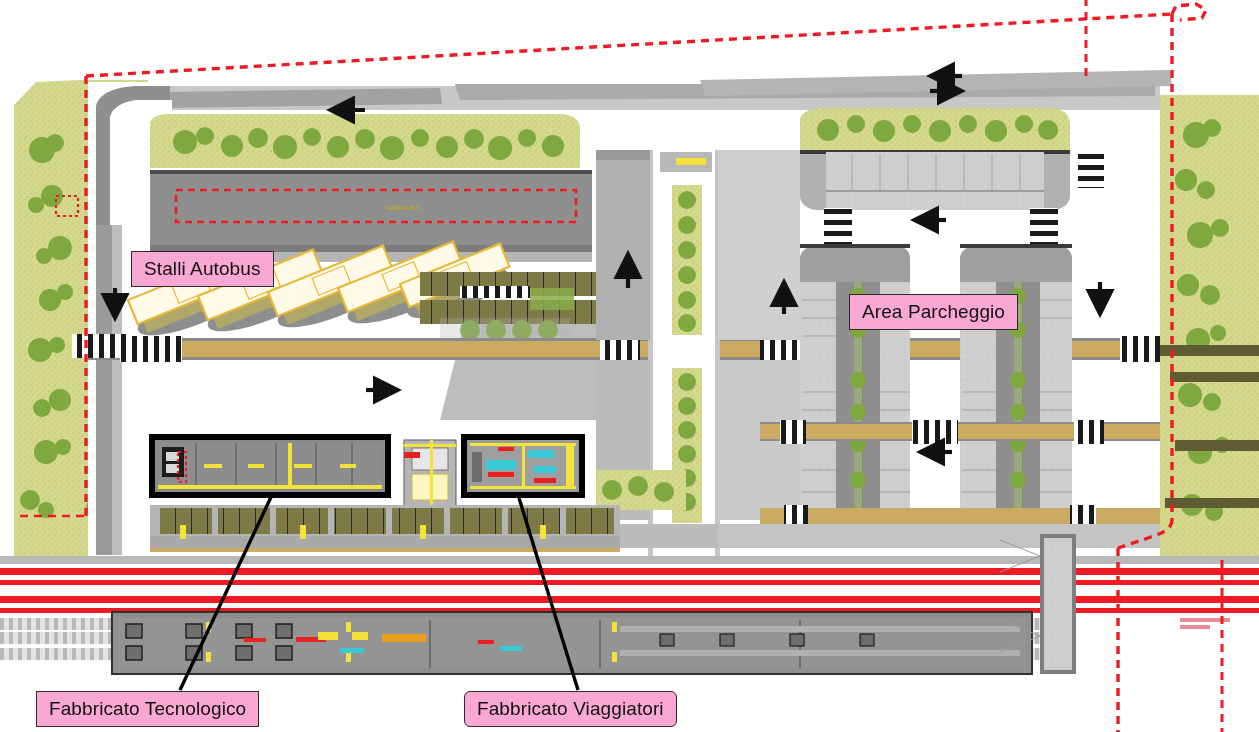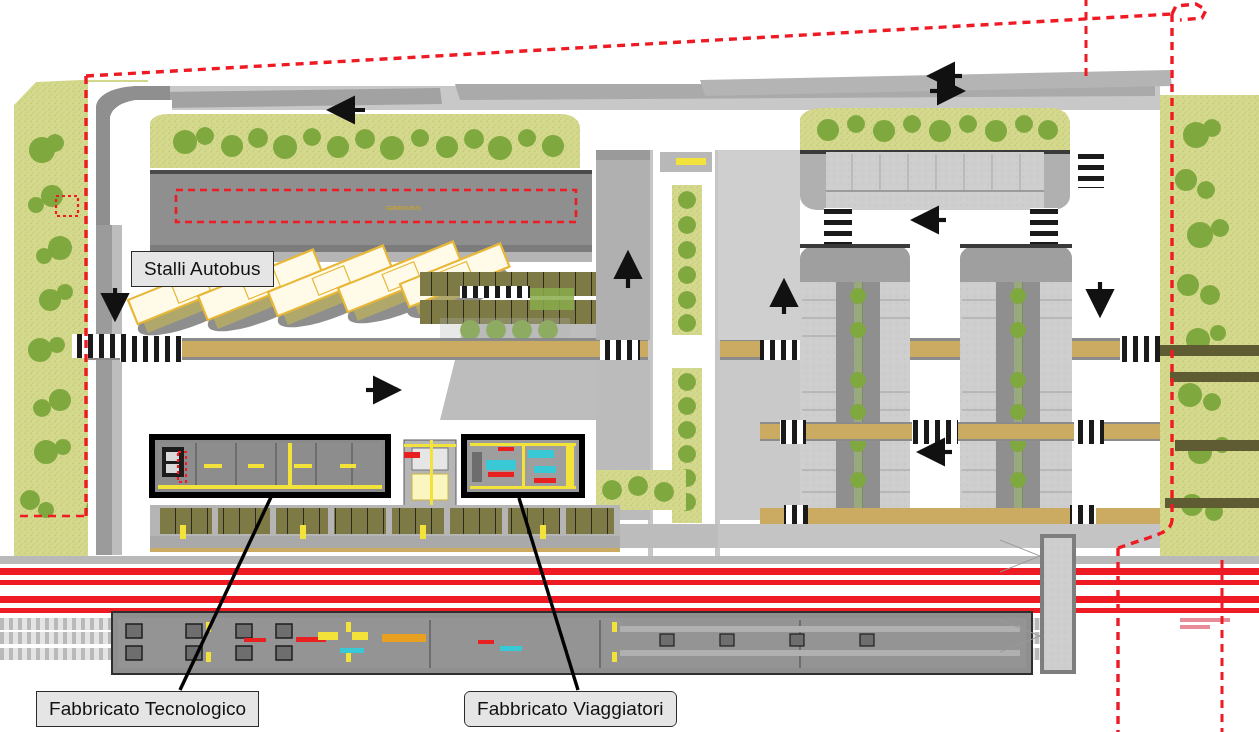--- a/index.html
+++ b/index.html
@@ -21,21 +21,21 @@
   #plan-svg {
     position: absolute;
     left: 0;
     top: 0;
     width: 1259px;
     height: 732px;
     display: block;
   }
   .callout {
     position: absolute;
-    background: #e5e5e5;
+    background: #f9a8d4;
     border: 1px solid #2b2b2b;
     color: #111111;
     font-family: "Liberation Sans", sans-serif;
     font-size: 19px;
     line-height: 1;
     padding: 7px 12px 8px 12px;
     white-space: nowrap;
     box-sizing: border-box;
     letter-spacing: 0.1px;
   }
@@ -601,20 +601,23 @@
     <g stroke="#000000" stroke-width="3.4" fill="none">
       <line x1="180" y1="690" x2="272" y2="495"></line>
       <line x1="578" y1="690" x2="519" y2="498"></line>
     </g>
   </svg>
 
   <div class="callout" id="callout-stalli-autobus">
     <span>Stalli Autobus</span>
   </div>
 
+  <div class="callout" id="callout-area-parcheggio">
+    <span>Area Parcheggio</span>
+  </div>
 
   <div class="callout" id="callout-fabbricato-tecnologico">
     <span>Fabbricato Tecnologico</span>
   </div>
 
   <div class="callout" id="callout-fabbricato-viaggiatori">
     <span>Fabbricato Viaggiatori</span>
   </div>
 
 </div>

